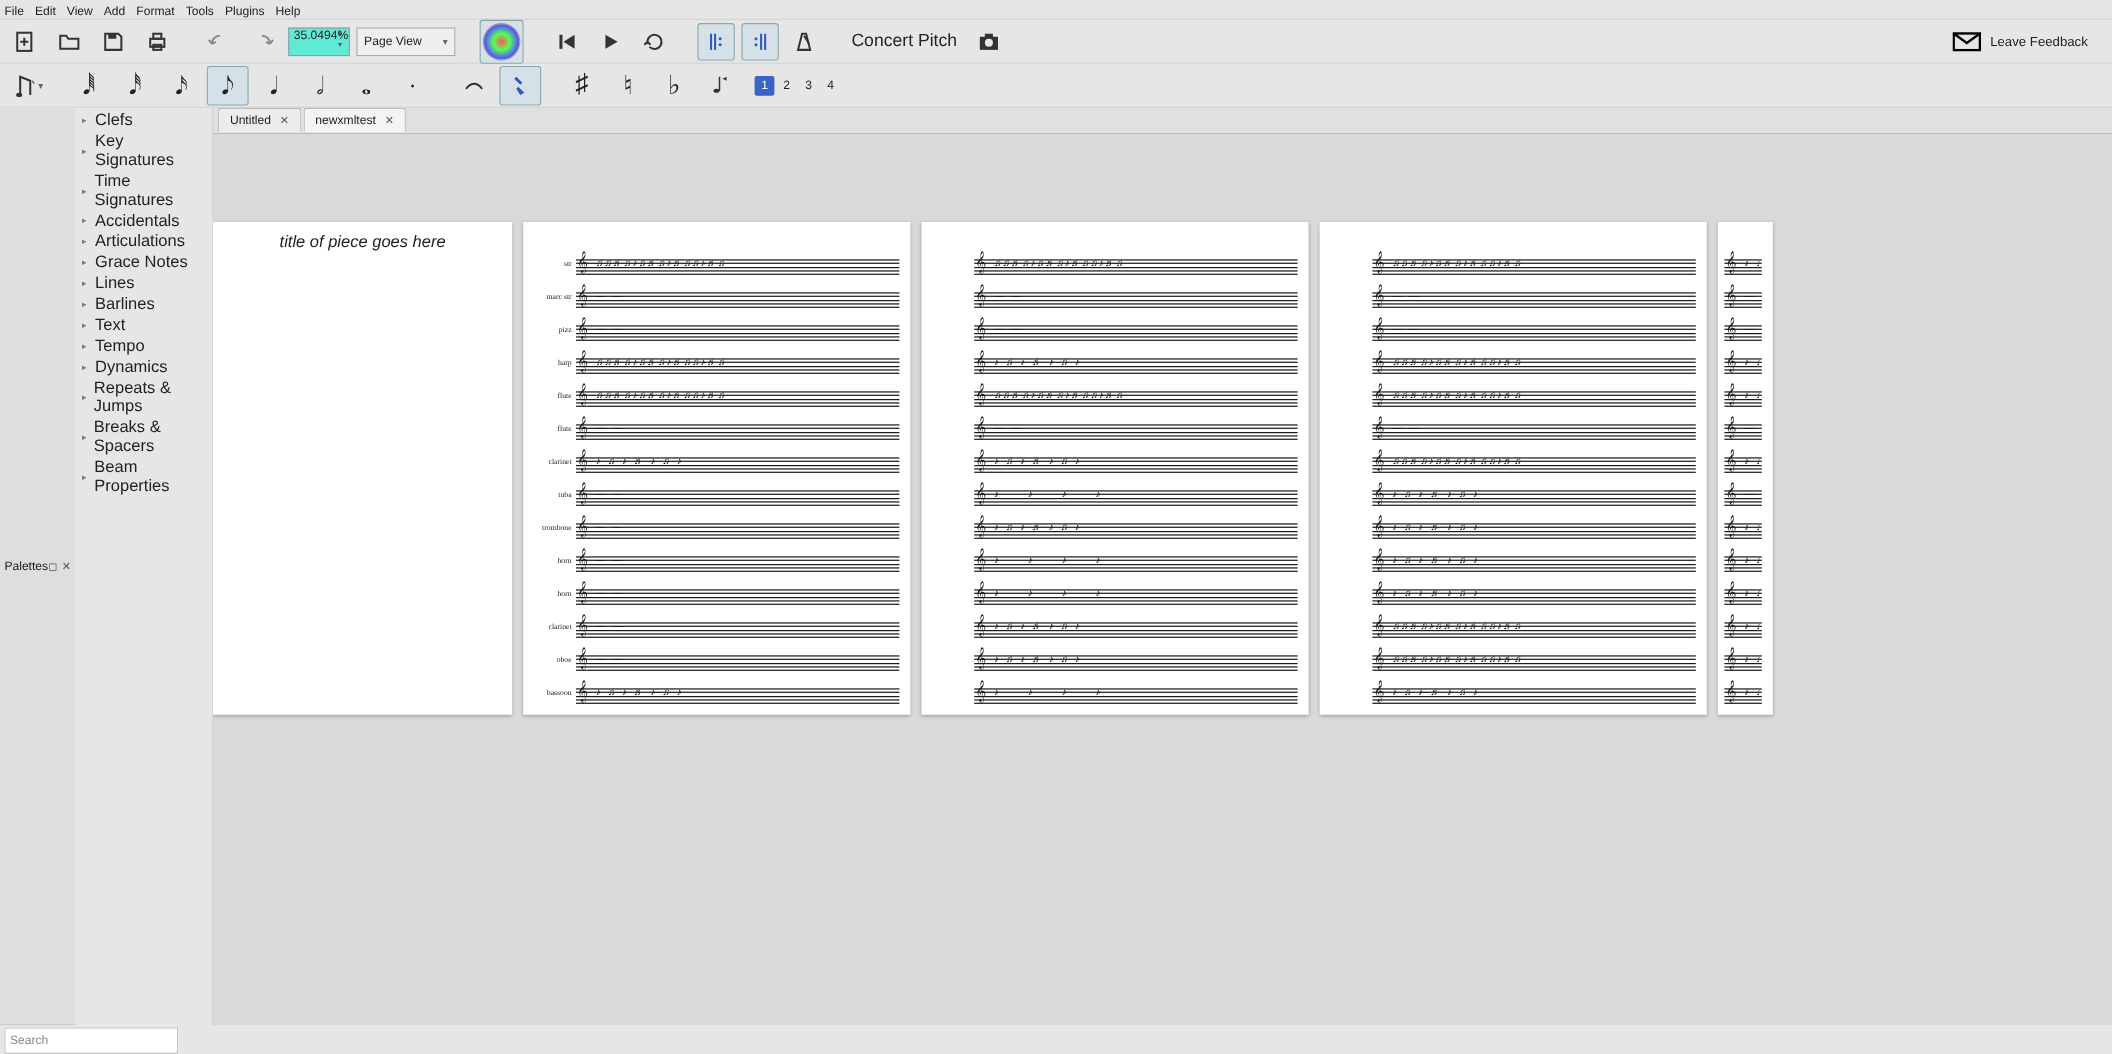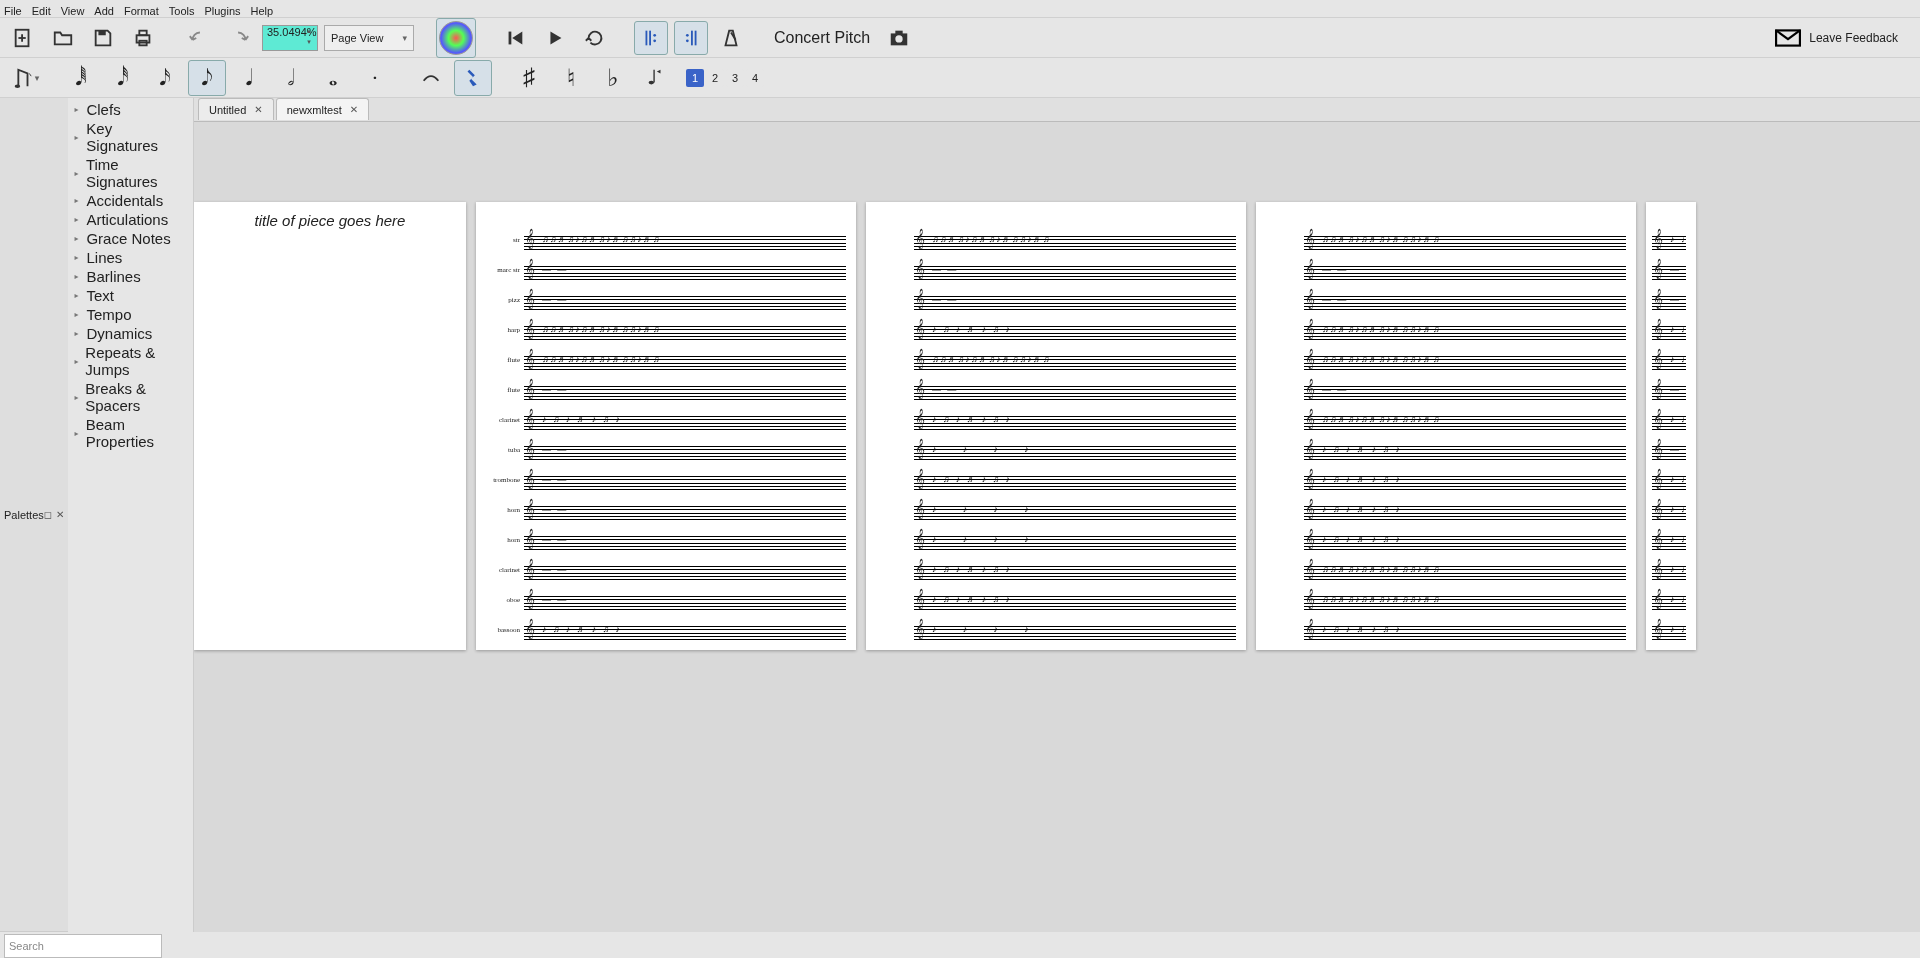--- a/index.html
+++ b/index.html
@@ -47,21 +47,21 @@
 
 
 .tabs-row { height:24px; background:#e0e0e0; display:flex; align-items:flex-start; padding-left:4px; border-bottom:1px solid #bbb;}
 .tab { height:22px; padding:2px 10px; display:flex; align-items:center; gap:8px; background:#ececec; border:1px solid #bbb; border-bottom:none; border-radius:3px 3px 0 0; margin-right:2px; font-size:11px;}
 .tab .close { font-size:10px; color:#555;}
 .tab.active { background:#f4f4f4;}
 
 
 .score-scroll { flex:1; background:#d9d9d9; overflow:auto; position:relative;}
 .score-inner { display:flex; gap:10px; padding:80px 0 10px 0; min-width:2000px;}
-.page { background:#fff; box-shadow:0 1px 3px rgba(0,0,0,0.3); width:380px; height:448px; position:relative; font-family: 'Times New Roman', serif;}
+.page { background:#fff; box-shadow:0 1px 3px rgba(0,0,0,0.3); width:352px; height:448px; position:relative; font-family: 'Times New Roman', serif;}
 .page.first { width:272px; }
 .page.first .title { text-align:center; font-size:15px; padding-top:10px; font-style:italic;}
 .page.partial { width:50px;}
 
 .staff-block { position:absolute; left:48px; right:10px; top:26px; bottom:10px;}
 .staff-row { position:relative; height:30px;}
 .staff-label { position:absolute; right: calc(100% + 4px); top:8px; font-size:7px; white-space:nowrap; font-family:'Times New Roman', serif;}
 .staff-lines { position:absolute; left:0; right:0; top:8px; height:14px; background:
   linear-gradient(#000,#000) 0 0/100% 1px no-repeat,
   linear-gradient(#000,#000) 0 3.25px/100% 1px no-repeat,

